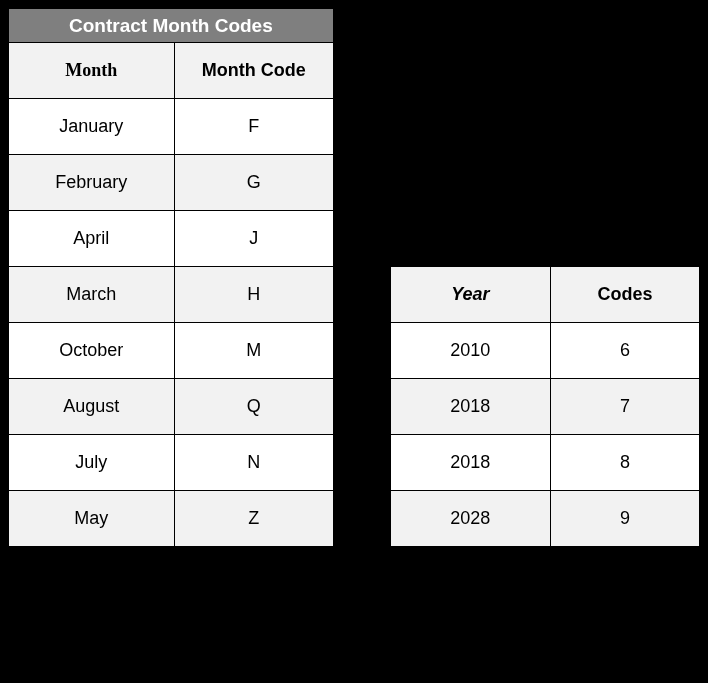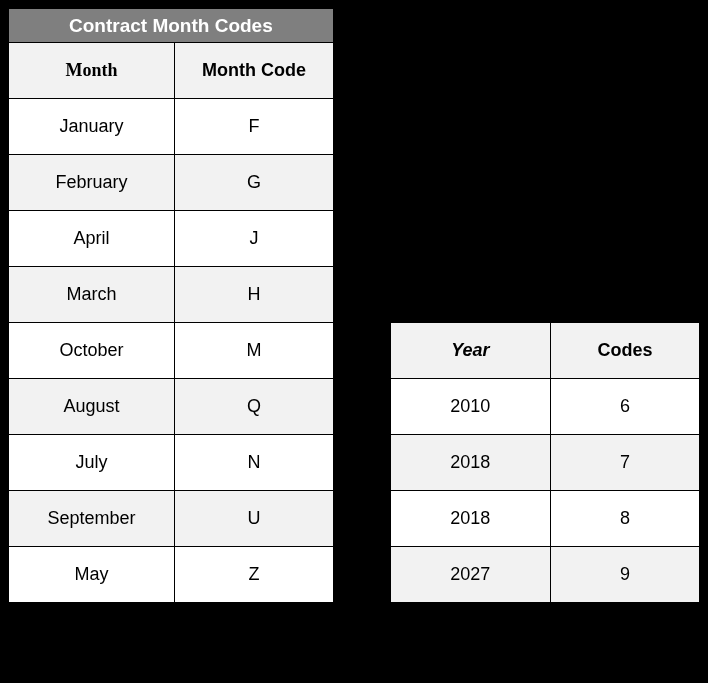--- a/index.html
+++ b/index.html
@@ -90,24 +90,20 @@
         </tr>
         <tr>
           <td>August</td>
           <td>Q</td>
         </tr>
         <tr>
           <td>July</td>
           <td>N</td>
         </tr>
         <tr>
-          <td>September</td>
-          <td>U</td>
-        </tr>
-        <tr>
           <td>May</td>
           <td>Z</td>
         </tr>
       </tbody>
   </table>
 
   <table>
     <thead>
       <tr class="header-row">
         <th class="col-year">Year</th>
@@ -121,19 +117,19 @@
         </tr>
         <tr>
           <td>2018</td>
           <td>7</td>
         </tr>
         <tr>
           <td>2018</td>
           <td>8</td>
         </tr>
         <tr>
-          <td>2027</td>
+          <td>2028</td>
           <td>9</td>
         </tr>
       </tbody>
   </table>
 
 </div>
 
 </body></html>

